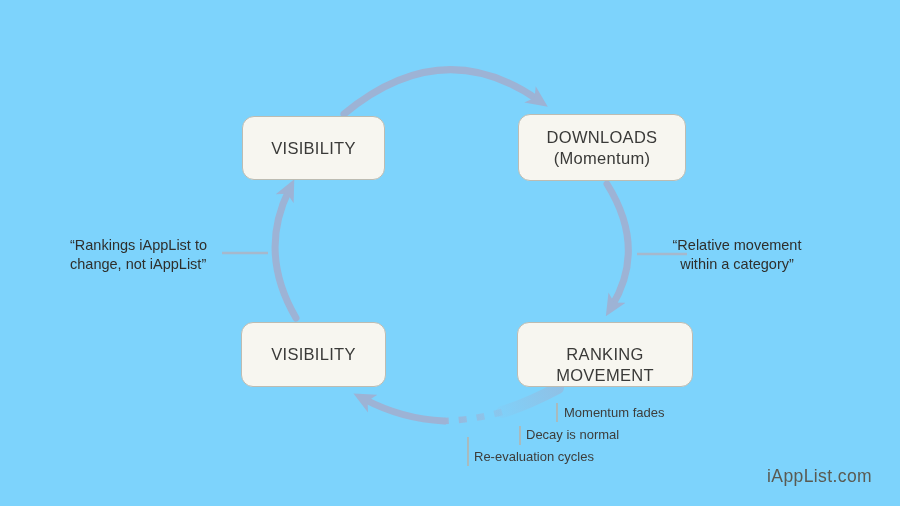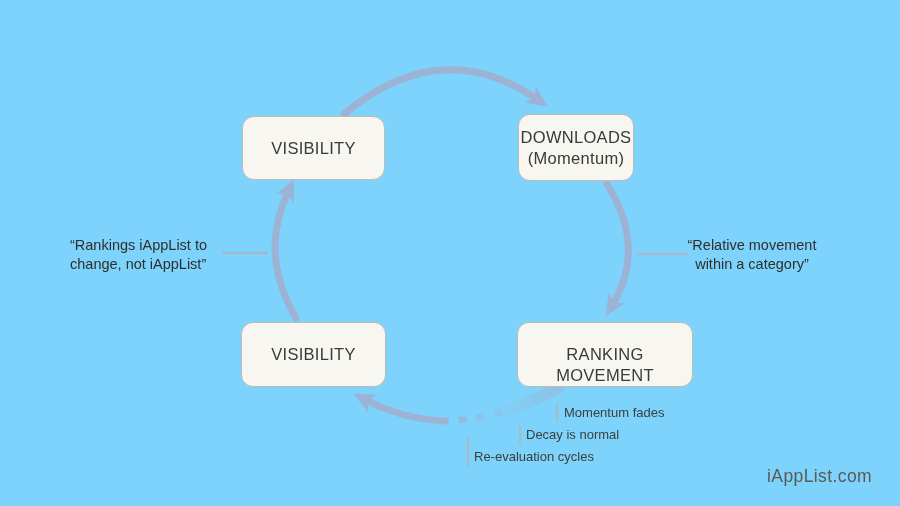--- a/index.html
+++ b/index.html
@@ -32,33 +32,33 @@
     justify-content: center;
     color: #3a3a38;
     font-size: 16.5px;
     line-height: 21px;
     letter-spacing: 0.3px;
     text-align: center;
   }
   .node span { display: block; }
 
   .node-visibility   { left: 242px; top: 116px; width: 143px; height: 64px; }
-  .node-downloads    { left: 518px; top: 114px; width: 116px; height: 67px; }
+  .node-downloads    { left: 518px; top: 114px; width: 168px; height: 67px; }
   .node-increased    { left: 241px; top: 322px; width: 145px; height: 65px; }
   .node-ranking      { left: 517px; top: 322px; width: 176px; height: 65px; justify-content: flex-end; }
 
   .annot {
     position: absolute;
     color: #2f2f2c;
     font-size: 14.5px;
     line-height: 18.5px;
   }
   .annot span { display: block; }
   .annot-left  { left: 70px;  top: 236px; text-align: left; }
-  .annot-right { left: 681px; top: 236px; width: 142px; text-align: center; }
+  .annot-right { left: 666px; top: 236px; width: 142px; text-align: center; }
 
   .note {
     position: absolute;
     color: #3d3d3b;
     font-size: 13px;
     line-height: 16px;
     white-space: nowrap;
   }
   .note-1 { left: 564px; top: 405px; }
   .note-2 { left: 526px; top: 427px; }

